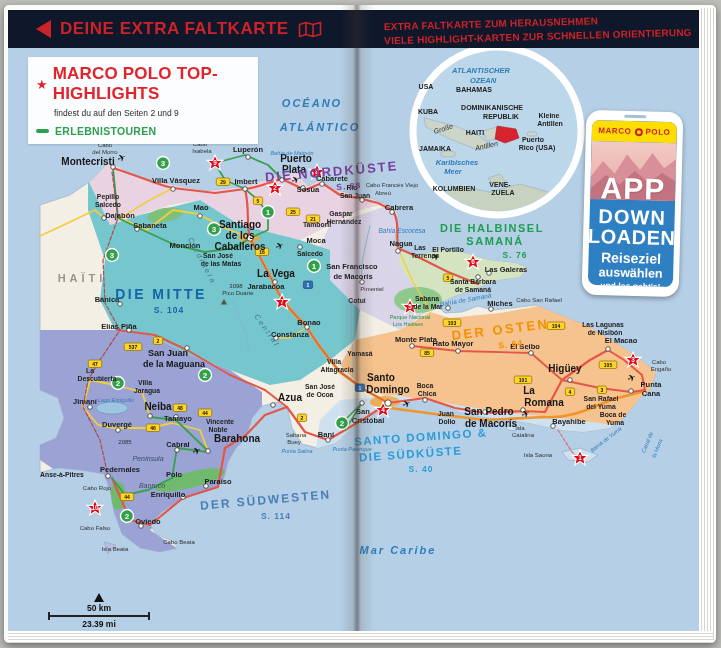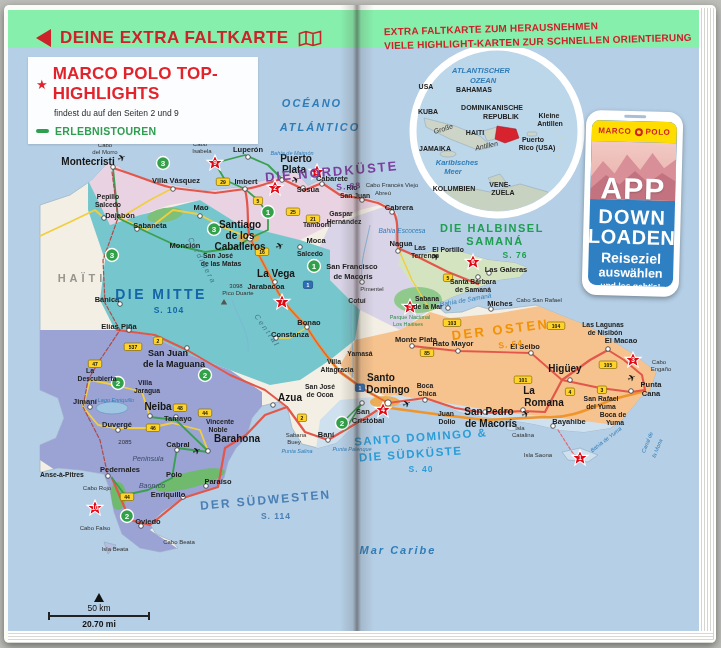--- a/index.html
+++ b/index.html
@@ -5,21 +5,21 @@
   html,body{margin:0;padding:0;}
   body{width:721px;height:648px;background:#bdbdb9;font-family:"Liberation Sans",sans-serif;overflow:hidden;}
   #book{position:absolute;left:0;top:0;width:721px;height:648px;}
   #page-base{position:absolute;left:4px;top:5px;width:712px;height:638px;background:#fbfbf8;border-radius:5px;box-shadow:0 3px 9px rgba(0,0,0,.45);}
   #right-stack{position:absolute;right:5px;top:8px;bottom:8px;width:17px;border-radius:0 4px 4px 0;background:repeating-linear-gradient(90deg,#ffffff 0 2px,#d5d5d0 2px 3px);}
   #bottom-stack{position:absolute;left:8px;right:8px;bottom:5px;height:12px;background:repeating-linear-gradient(180deg,#ffffff 0 2px,#d9d9d4 2px 3px);}
   #map-svg{position:absolute;left:0;top:0;}
   #gutter{position:absolute;left:340px;top:5px;width:34px;height:638px;pointer-events:none;
     background:linear-gradient(90deg,rgba(0,0,0,0) 0%,rgba(80,70,60,.18) 38%,rgba(55,45,40,.5) 50%,rgba(80,70,60,.16) 62%,rgba(0,0,0,0) 100%);}
   
-  #banner{position:absolute;left:8px;top:10px;width:692px;height:38px;background:#86efac;display:flex;align-items:flex-end;}
+  #banner{position:absolute;left:8px;top:10px;width:692px;height:38px;background:#0f172a;display:flex;align-items:center;}
   .banner-left{display:flex;align-items:center;gap:9px;margin-left:28px;}
   .arrow-left{width:0;height:0;border-top:9px solid transparent;border-bottom:9px solid transparent;border-right:15px solid #cc2229;}
   .banner-title{font-size:17px;font-weight:800;color:#cc2229;letter-spacing:.5px;white-space:nowrap;}
   .banner-right{margin-left:62px;transform:rotate(-1.6deg);color:#cc2229;font-weight:800;font-size:10px;line-height:1.35;letter-spacing:.2px;white-space:nowrap;}
   
   #legend{position:absolute;left:28px;top:57px;width:214px;background:rgba(255,255,255,.96);padding:7px 8px 7px 8px;box-shadow:0 1px 2px rgba(0,0,0,.15);}
   .leg-title-row{display:flex;align-items:center;gap:5px;}
   .leg-star{color:#e3232b;font-size:13px;line-height:1;}
   .leg-title{color:#e3232b;font-weight:800;font-size:17px;letter-spacing:.2px;}
   .leg-desc{font-size:8.5px;color:#2a2a2a;margin:4px 0 5px 18px;line-height:1.4;}
@@ -39,21 +39,21 @@
   .app-word{position:absolute;left:0;right:0;bottom:-6px;text-align:center;color:#fff;font-weight:800;font-size:30px;letter-spacing:1px;text-shadow:0 1px 2px rgba(0,0,0,.2);}
   .scr-blue{flex:1;display:flex;flex-direction:column;align-items:center;justify-content:flex-start;padding-top:8px;color:#fff;}
   .dl1{font-weight:800;font-size:20px;line-height:.95;letter-spacing:1px;}
   .dl2{font-weight:800;font-size:20px;line-height:1.0;letter-spacing:.5px;}
   .dl3{font-weight:800;font-size:14px;margin-top:3px;}
   .dl4{font-weight:800;font-size:12.5px;}
   .dl5{font-weight:800;font-size:8.5px;margin-top:1px;}
   
   #scalebar{position:absolute;left:46px;top:593px;width:106px;text-align:center;color:#111;}
   .north-arrow{width:0;height:0;margin:0 auto;border-left:5px solid transparent;border-right:5px solid transparent;border-bottom:9px solid #111;}
-  .scale-km{font-size:8.5px;font-weight:400;margin-top:1px;}
+  .scale-km{font-size:8.5px;font-weight:700;margin-top:1px;}
   .scale-line{position:relative;height:2px;background:#222;margin:2px 2px 2px 2px;}
   .scale-line:before,.scale-line:after{content:"";position:absolute;top:-3px;width:2px;height:8px;background:#222;}
   .scale-line:before{left:0;} .scale-line:after{right:0;}
   .scale-mi{font-size:8.5px;font-weight:700;}
   
   text{font-family:"Liberation Sans",sans-serif;}
   .clg{font-size:10px;font-weight:800;fill:#161616;}
   .cmd{font-size:9px;font-weight:800;fill:#161616;}
   .c{font-size:7.5px;font-weight:700;fill:#1c1c1c;}
   .cs{font-size:6.8px;font-weight:600;fill:#222;}
@@ -579,19 +579,19 @@
         <div class="dl4">auswählen</div>
         <div class="dl5">und los geht's!</div>
       </div>
     </div>
   </div>
 
   <div id="scalebar">
     <div class="north-arrow"></div>
     <div class="scale-km">50 km</div>
     <div class="scale-line"></div>
-    <div class="scale-mi">20.70 mi</div>
+    <div class="scale-mi">23.39 mi</div>
   </div>
 
   <div id="gutter"></div>
   <div id="right-stack"></div>
   <div id="bottom-stack"></div>
 </div>
 
 </body></html>

